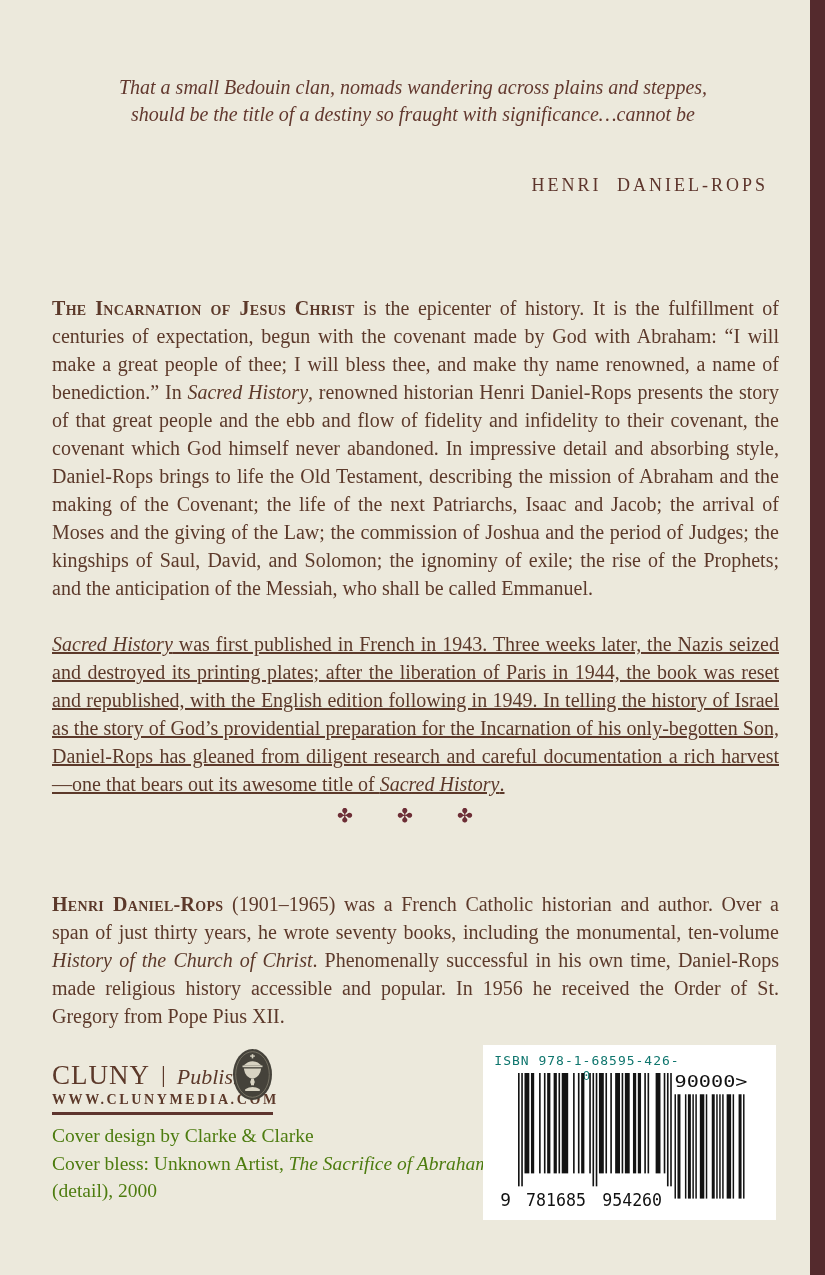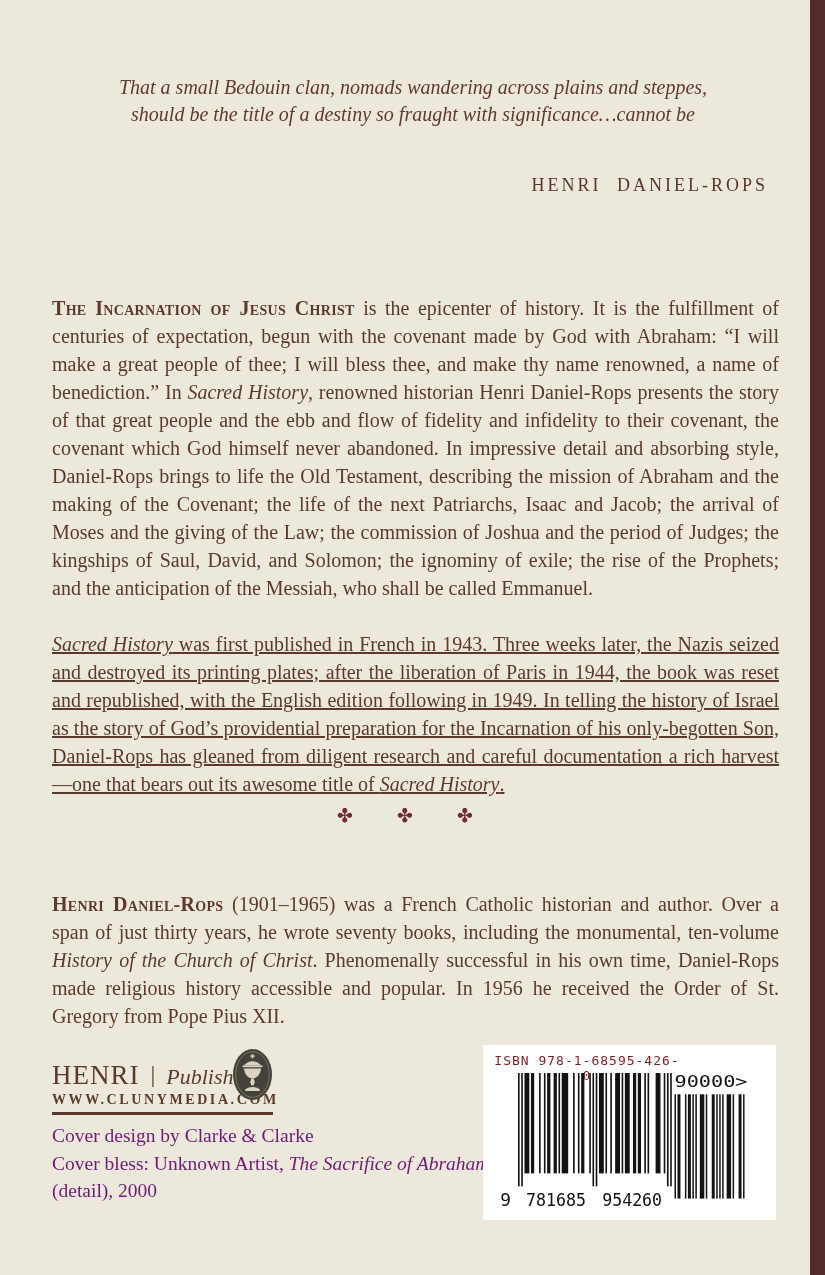--- a/index.html
+++ b/index.html
@@ -26,27 +26,27 @@
   .ornaments span{margin:0 19px;}
 
   
   .cluny-line{position:absolute;left:52px;top:1060px;white-space:nowrap;color:#5c392a;}
   .cluny-name{font-size:27px;letter-spacing:1px;}
   .cluny-divider{font-size:24px;font-weight:normal;margin:0 7px;position:relative;top:-2px;color:#5c392a;}
   .cluny-tagline{font-style:italic;font-size:22px;}
   .url{position:absolute;left:52px;top:1092px;font-size:14px;font-weight:bold;
        letter-spacing:2.6px;color:#5c392a;}
   .rule{position:absolute;left:52px;top:1112px;width:221px;height:3px;background:#5e352e;}
-  .credits{position:absolute;left:52px;top:1122px;font-size:19.5px;line-height:27.5px;color:#701a75;}
+  .credits{position:absolute;left:52px;top:1122px;font-size:19.5px;line-height:27.5px;color:#4d7c0f;}
   .seal{position:absolute;left:232px;top:1048px;}
 
   
   .barcode-box{position:absolute;left:483px;top:1045px;width:293px;height:175px;background:#ffffff;}
   .isbn{position:absolute;left:8px;top:8px;width:192px;text-align:center;
-        font-family:"DejaVu Sans Mono",monospace;font-size:13px;letter-spacing:1px;color:#7f1d1d;}
+        font-family:"DejaVu Sans Mono",monospace;font-size:13px;letter-spacing:1px;color:#0f766e;}
   .ean13-svg{position:absolute;left:10px;top:28px;overflow:visible;}
   .ean5-svg{position:absolute;left:190px;top:28px;overflow:visible;}
   .barcode-box svg rect{fill:#131313;}
   .barcode-box svg text{font-family:"DejaVu Sans Mono",monospace;fill:#111111;}
 </style>
 </head>
 <body>
 
 <div class="page">
   <div class="stripe"></div>
@@ -62,21 +62,21 @@
 
   <div class="ornaments">
     <span>✤</span>
     <span>✤</span>
     <span>✤</span>
   </div>
 
   <div class="body-text" id="bio"><span class="seg-smallcaps">Henri Daniel-Rops</span><span class="seg-normal"> (1901–1965) was a French Catholic historian and author. Over a span of just thirty years, he wrote seventy books, including the monumental, ten-volume </span><span class="seg-italic">History of the Church of Christ</span><span class="seg-normal">. Phenomenally successful in his own time, Daniel-Rops made religious history accessible and popular. In 1956 he received the Order of St. Gregory from Pope Pius XII.</span></div>
 
   <div class="cluny-line">
-    <span class="cluny-name">HENRI</span>
+    <span class="cluny-name">CLUNY</span>
     <span class="cluny-divider">|</span>
     <span class="cluny-tagline">Publishers</span>
   </div>
   <div class="url">WWW.CLUNYMEDIA.COM</div>
 
   <svg class="seal" width="41" height="53" viewBox="0 0 41 53" xmlns="http://www.w3.org/2000/svg">
     <ellipse cx="20.5" cy="26.5" rx="19.5" ry="25.5" fill="#45423a"></ellipse>
     <ellipse cx="20.5" cy="26.5" rx="16.8" ry="22.8" fill="none" stroke="#7d7869" stroke-width="0.9"></ellipse>
     <g fill="#d8d3c2">
       <rect x="19.7" y="6.2" width="1.6" height="4.2"></rect>

